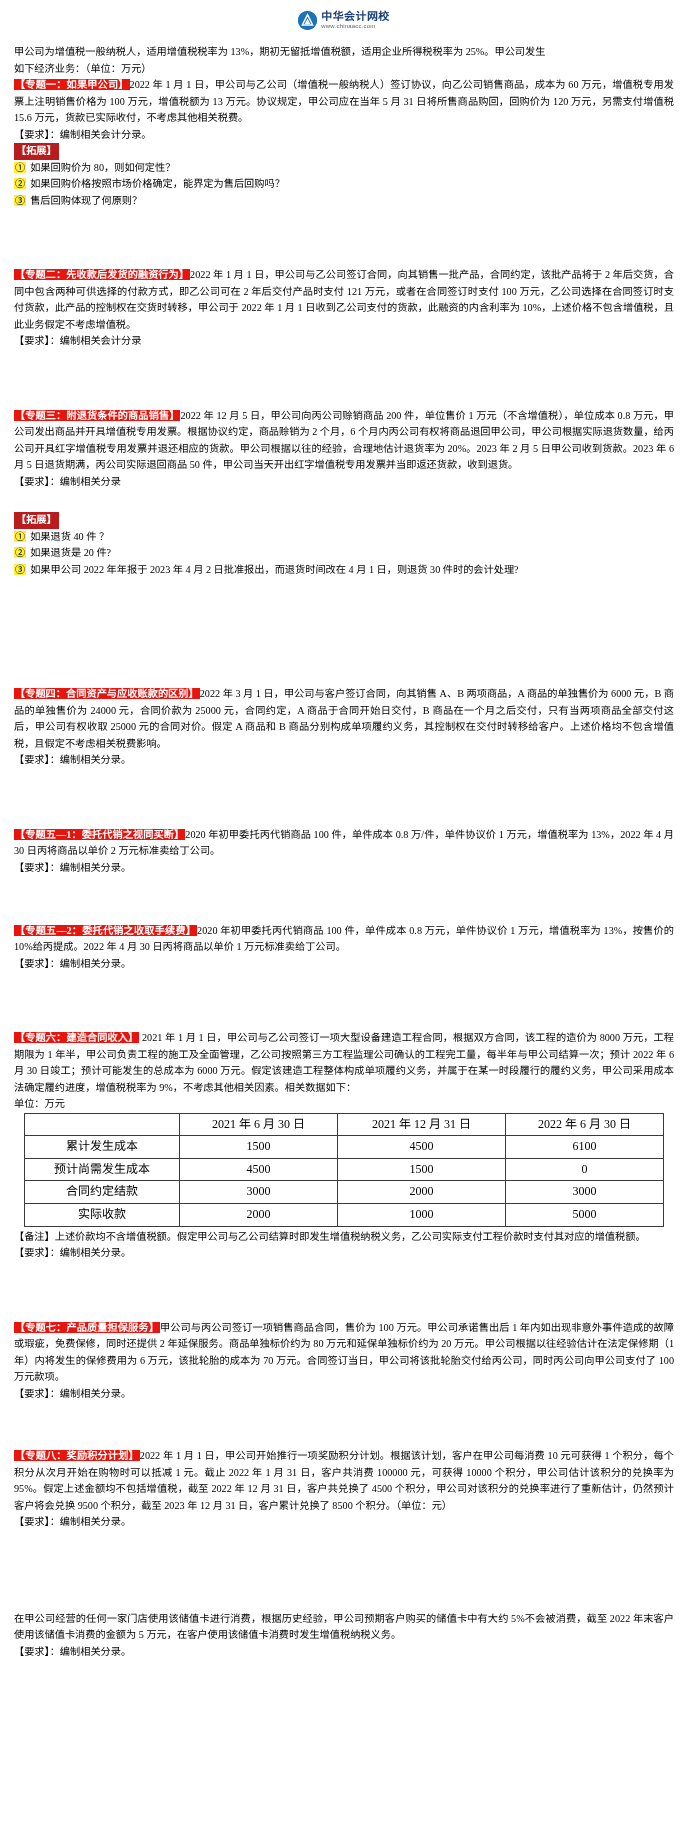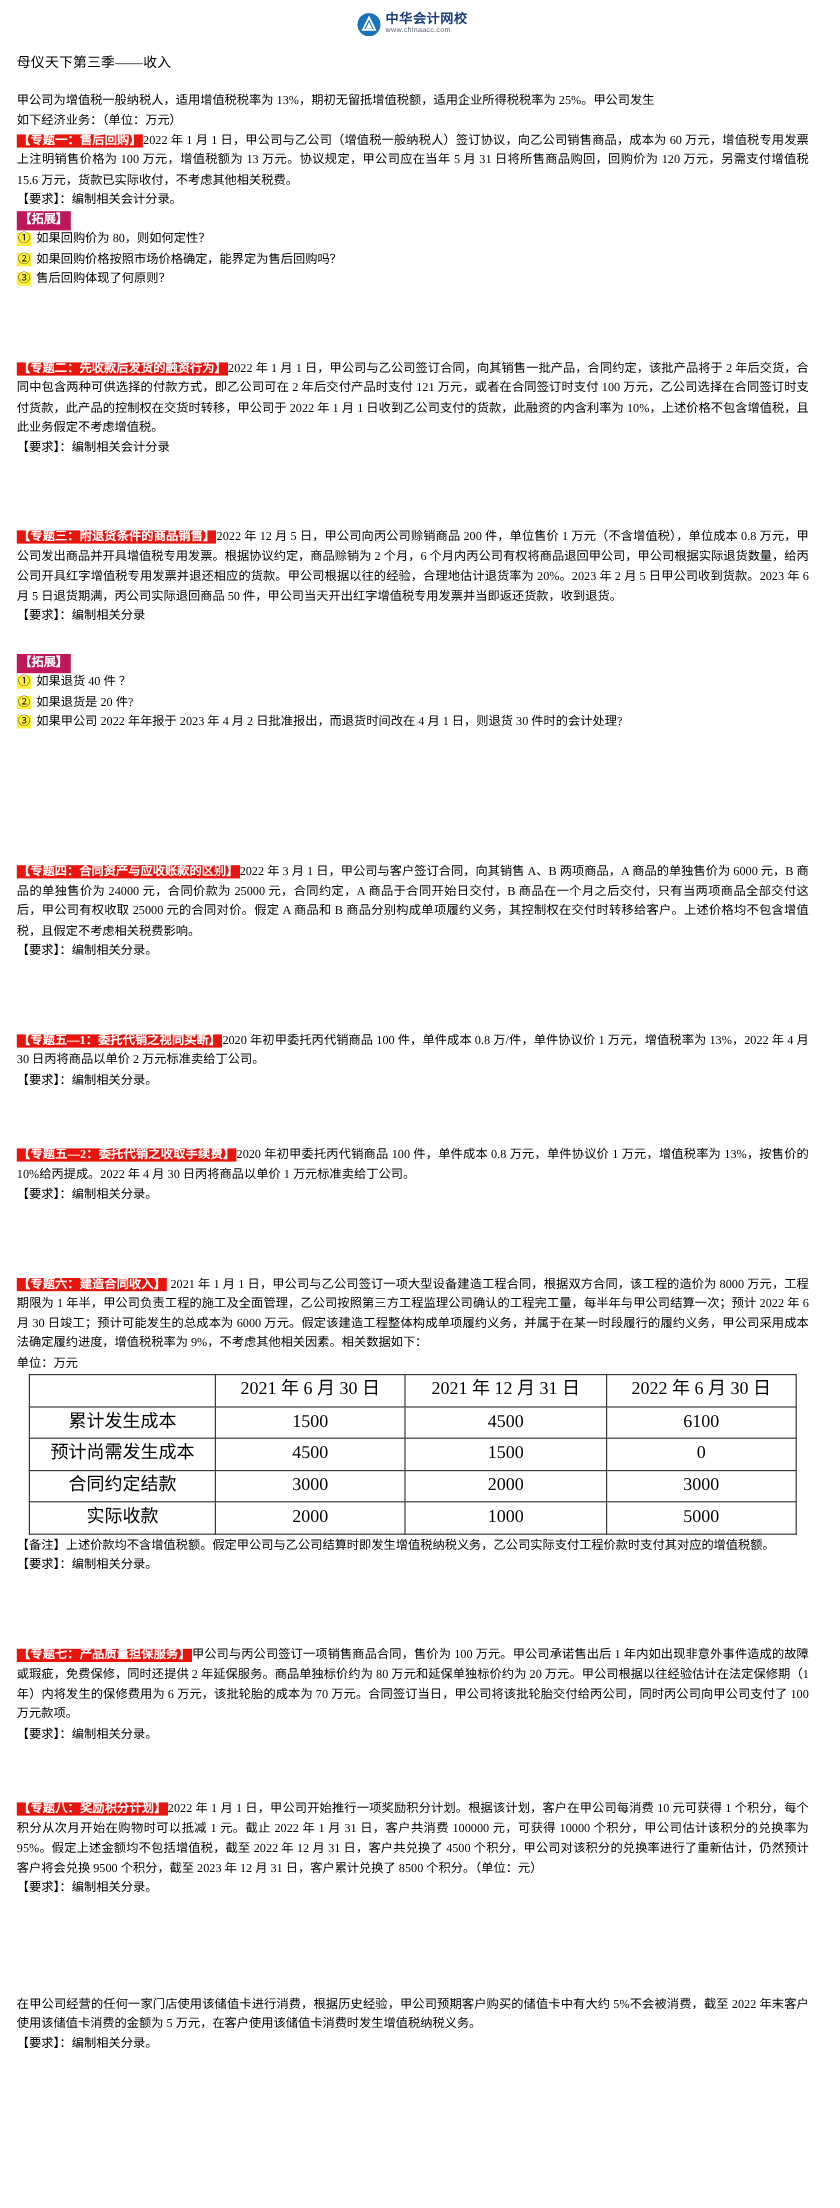--- a/index.html
+++ b/index.html
@@ -85,21 +85,21 @@
   
   .tag-red {
     background: #e8150f;
     color: #ffffff;
     font-weight: bold;
     padding: 0 1px;
     white-space: nowrap;
   }
   .tag-red-block {
     display: inline-block;
-    background: #be185d;
+    background: #b91c1c;
     color: #ffffff;
     font-weight: bold;
     padding: 0 2px;
     margin-bottom: 0;
   }
 
   
   .num-hl {
     background: #ffef3c;
     padding: 0 1px;
@@ -111,21 +111,21 @@
 
   
   .unit-right {
     text-align: right;
     margin: 0 2px 1px 0;
   }
   table.data-table {
     border-collapse: collapse;
     width: 640px;
     margin: 0 auto 2px auto;
-    font-size: 15px;
+    font-size: 12px;
   }
   table.data-table td, table.data-table th {
     border: 1px solid #3b3b3b;
     text-align: center;
     padding: 3px 2px;
     font-weight: normal;
     line-height: 1.3;
   }
   table.data-table td.rowhead { width: 150px; }
   table.data-table th.corner { width: 150px; }
@@ -143,27 +143,26 @@
         <path d="M9.5 3.6 L14.6 13.9 L4.4 13.9 Z" fill="none" stroke="#ffffff" stroke-width="1.5"></path>
         <path d="M9.5 7.4 L12.3 13.0 L6.7 13.0 Z" fill="#ffffff"></path>
       </svg>
     </span>
     <span class="logo-text">
       <span class="logo-title">中华会计网校</span>
       <span class="logo-url">www.chinaacc.com</span>
     </span>
   </div>
 
-  <div class="doc-title">母仪天下第三季——收入</div>
 
   <p class="para intro">甲公司为增值税一般纳税人，适用增值税税率为 13%，期初无留抵增值税额，适用企业所得税税率为 25%。甲公司发生</p>
   <p class="para intro">如下经济业务：（单位：万元）</p>
 
   <div class="topic-block">
-    <p class="para"><span class="tag-red">【专题一：售后回购】</span><span>2022 年 1 月 1 日，甲公司与乙公司（增值税一般纳税人）签订协议，向乙公司销售商品，成本为 60 万元，增值税专用发票上注明销售价格为 100 万元，增值税额为 13 万元。协议规定，甲公司应在当年 5 月 31 日将所售商品购回，回购价为 120 万元，另需支付增值税 15.6 万元，货款已实际收付，不考虑其他相关税费。</span></p>
+    <p class="para"><span class="tag-red">【专题一：如果甲公司】</span><span>2022 年 1 月 1 日，甲公司与乙公司（增值税一般纳税人）签订协议，向乙公司销售商品，成本为 60 万元，增值税专用发票上注明销售价格为 100 万元，增值税额为 13 万元。协议规定，甲公司应在当年 5 月 31 日将所售商品购回，回购价为 120 万元，另需支付增值税 15.6 万元，货款已实际收付，不考虑其他相关税费。</span></p>
     <p class="para req-line">【要求】：编制相关会计分录。</p>
     <p class="para"><span class="tag-red-block">【拓展】</span></p>
     <p class="para ext-item"><span class="num-hl">①</span><span class="txt">如果回购价为 80，则如何定性？</span></p>
     <p class="para ext-item"><span class="num-hl">②</span><span class="txt">如果回购价格按照市场价格确定，能界定为售后回购吗？</span></p>
     <p class="para ext-item"><span class="num-hl">③</span><span class="txt">售后回购体现了何原则？</span></p>
   </div>
 
   <div class="spacer-xxl"></div>
 
   <div class="topic-block">

